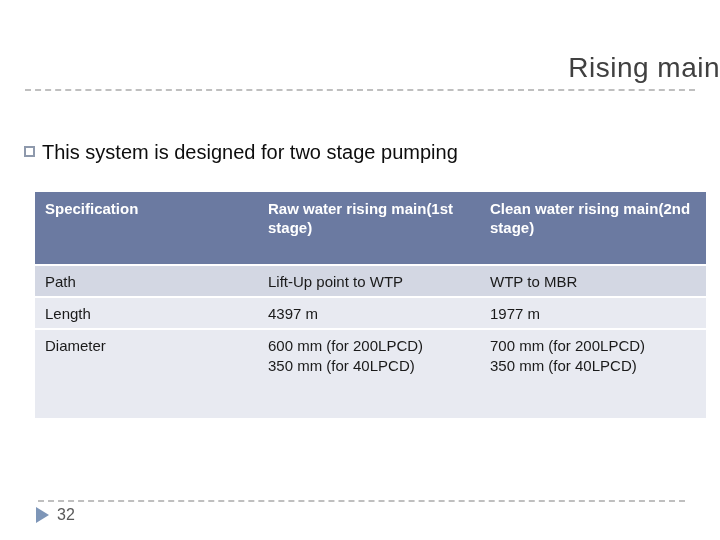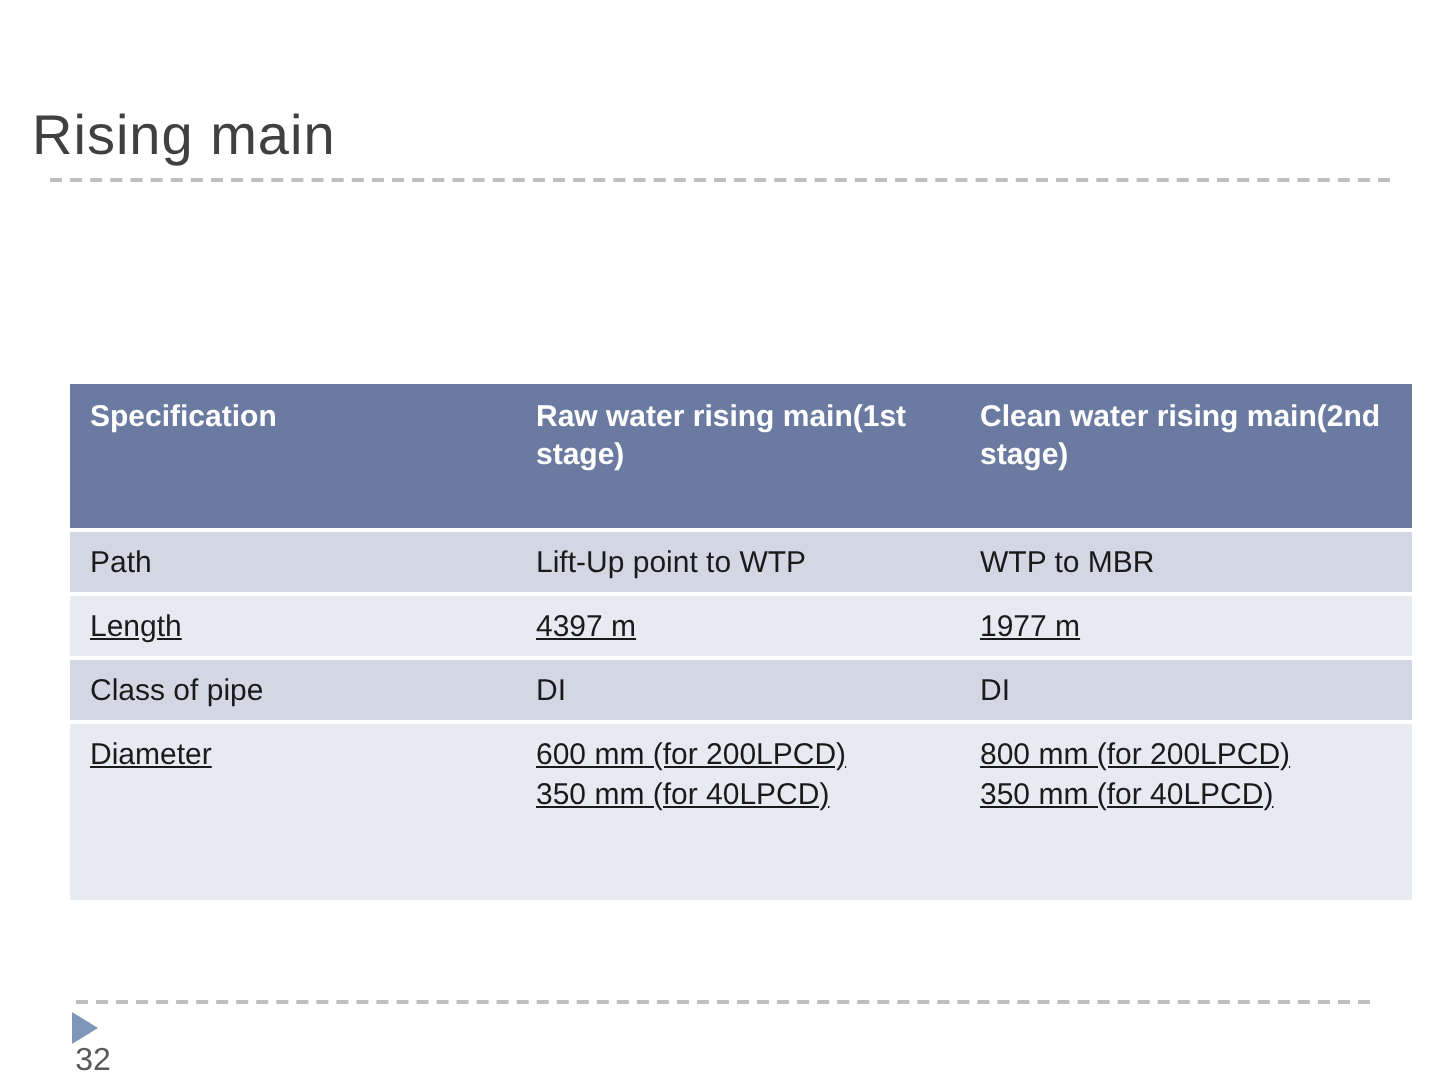--- a/index.html
+++ b/index.html
@@ -19,21 +19,21 @@
     font-family: "Liberation Sans", sans-serif;
     background: #FFFFFF;
     position: relative;
     overflow: hidden;
   }
   .slide { position: absolute; inset: 0; background: #FFFFFF; }
 
   .page-title {
     position: absolute;
     top: 52px; left: 0; width: 100%;
-    text-align: left;
+    text-align: right;
     font-size: 28px;
     font-weight: 400;
     color: var(--title-text);
     letter-spacing: 0.5px;
     padding-left: 16px;
   }
   .title-divider {
     position: absolute;
     top: 89px; left: 25px; width: 670px;
     border-top: 2px dashed var(--dash-color);
@@ -79,47 +79,51 @@
   }
   .spec-table td {
     color: var(--body-text);
     vertical-align: top;
     padding: 6px 12px 0 10px;
     line-height: 1.3;
     white-space: pre-line;
     height: 30px;
   }
   .spec-table tr.dark td { background: var(--row-dark); margin-left: 12px; }
-  .spec-table tr.light td { background: var(--row-light); text-decoration: underline; }
+  .spec-table tr.light td { background: var(--row-light); }
   .spec-table tr.tall td { height: 88px; }
 
   .footer-divider {
     position: absolute;
     top: 500px; left: 38px; width: 647px;
     border-top: 2px dashed var(--dash-color);
   }
-  .footer { position: absolute; top: 506px; left: 36px; display: flex; align-items: center; flex-direction: column; }
+  .footer { position: absolute; top: 506px; left: 36px; display: flex; align-items: center; }
   .arrow-triangle {
     width: 0; height: 0;
     border-top: 8px solid transparent;
     border-bottom: 8px solid transparent;
     border-left: 13px solid var(--accent-triangle);
     margin-right: 8px;
   }
   .page-number { font-size: 16px; color: var(--muted-text); }
 </style>
 </head>
 <body>
 
 <div class="slide">
 
   <div class="page-title">Rising main</div>
 
   <div class="title-divider"></div>
 
+  <div class="bullet-item">
+    <span class="bullet-square"></span>
+    <span>This system is designed for two stage pumping</span>
+  </div>
 
   <table class="spec-table">
     <colgroup>
         <col class="c1">
         <col class="c2">
         <col class="c3">
       </colgroup>
     <thead>
       <tr>
         <th>Specification</th>
@@ -131,30 +135,25 @@
       <tr class="dark">
         <td>Path</td>
         <td>Lift-Up point to WTP</td>
         <td>WTP to MBR</td>
       </tr>
       <tr class="light">
         <td>Length</td>
         <td>4397 m</td>
         <td>1977 m</td>
       </tr>
-      <tr class="dark">
-        <td>Class of pipe</td>
-        <td>DI</td>
-        <td>DI</td>
-      </tr>
       <tr class="light tall">
         <td>Diameter</td>
         <td>600 mm (for 200LPCD)
 350 mm (for 40LPCD)</td>
-        <td>800 mm (for 200LPCD)
+        <td>700 mm (for 200LPCD)
 350 mm (for 40LPCD)</td>
       </tr>
     </tbody>
   </table>
 
   <div class="footer-divider"></div>
 
   <div class="footer">
     <span class="arrow-triangle"></span>
     <span class="page-number">32</span>

